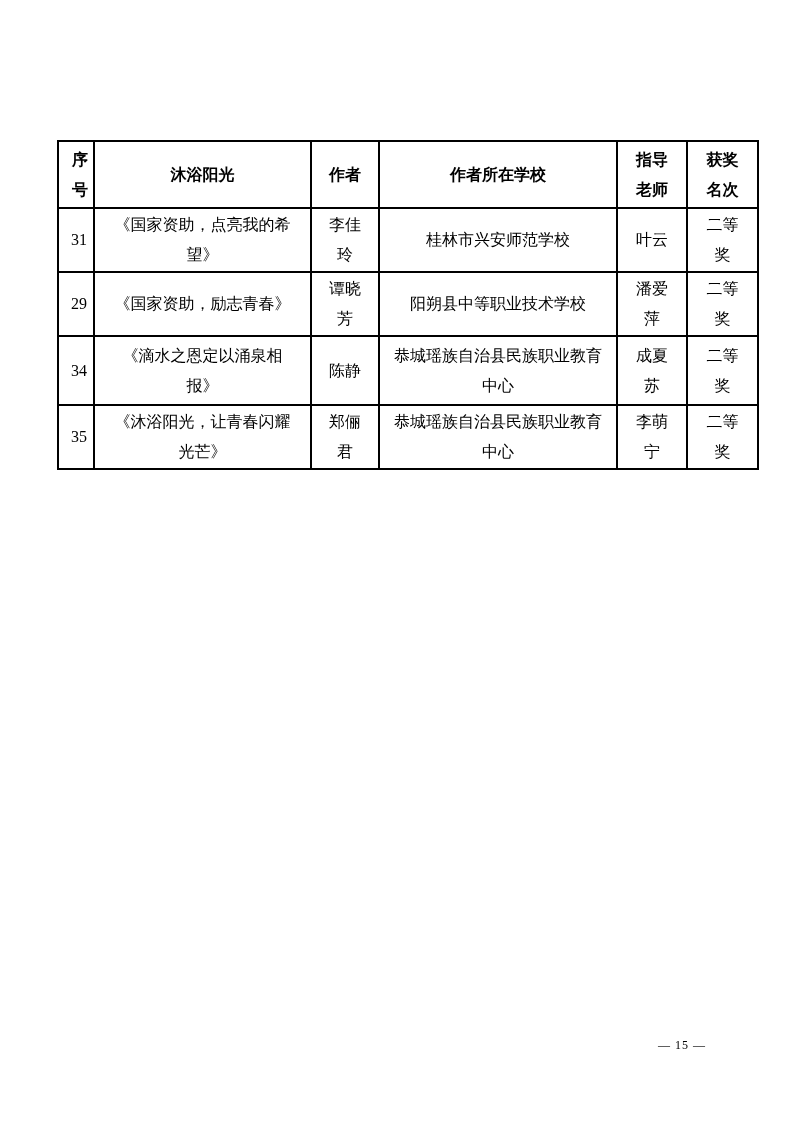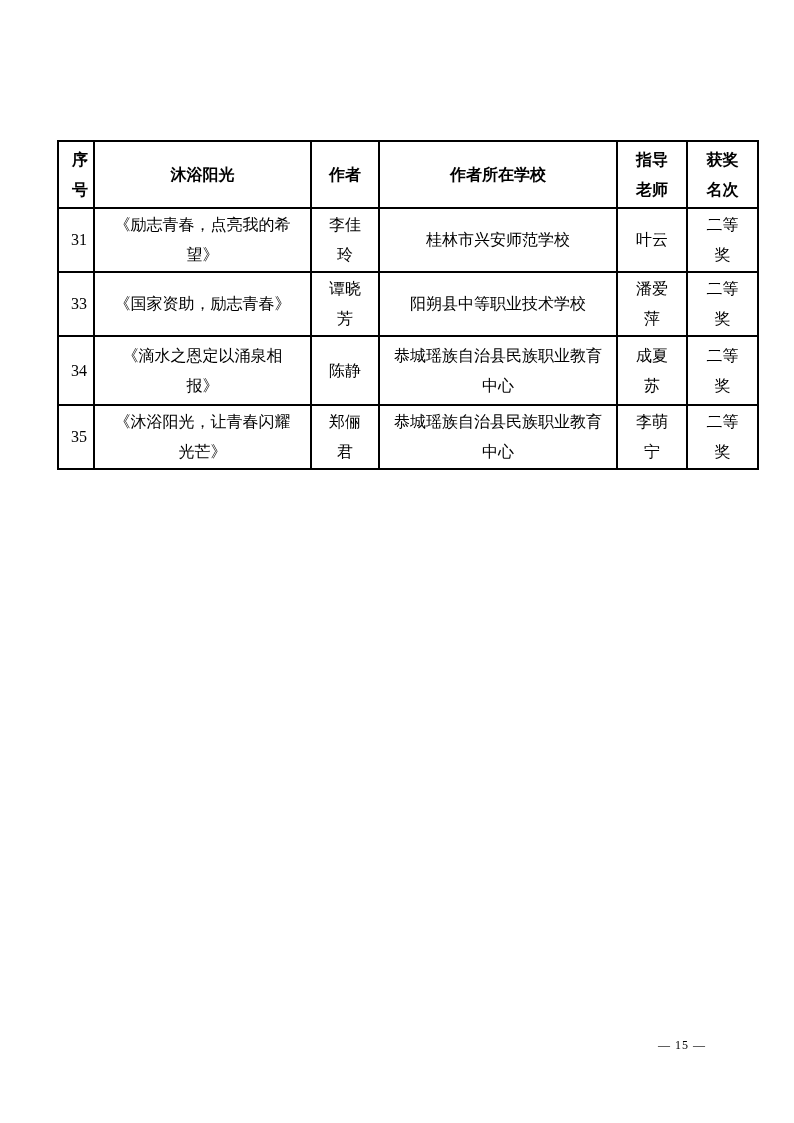--- a/index.html
+++ b/index.html
@@ -68,28 +68,28 @@
         <th><span>沐浴阳光</span></th>
         <th><span>作者</span></th>
         <th><span>作者所在学校</span></th>
         <th><span class="vwrap w2">指导老师</span></th>
         <th><span class="vwrap w2">获奖名次</span></th>
       </tr>
     </thead>
     <tbody>
       <tr style="height:44px">
         <td class="cell-no">31</td>
-        <td class="cell-title">《励志青春，点亮我的希望》</td>
+        <td class="cell-title">《国家资助，点亮我的希望》</td>
         <td class="cell-author">李佳玲</td>
         <td class="cell-school">桂林市兴安师范学校</td>
         <td class="cell-teacher">叶云</td>
         <td class="cell-award">二等奖</td>
       </tr>
       <tr style="height:37px">
-        <td class="cell-no">33</td>
+        <td class="cell-no">29</td>
         <td class="cell-title">《国家资助，励志青春》</td>
         <td class="cell-author">谭晓芳</td>
         <td class="cell-school">阳朔县中等职业技术学校</td>
         <td class="cell-teacher">潘爱萍</td>
         <td class="cell-award">二等奖</td>
       </tr>
       <tr style="height:69px">
         <td class="cell-no">34</td>
         <td class="cell-title">《滴水之恩定以涌泉相报》</td>
         <td class="cell-author">陈静</td>

